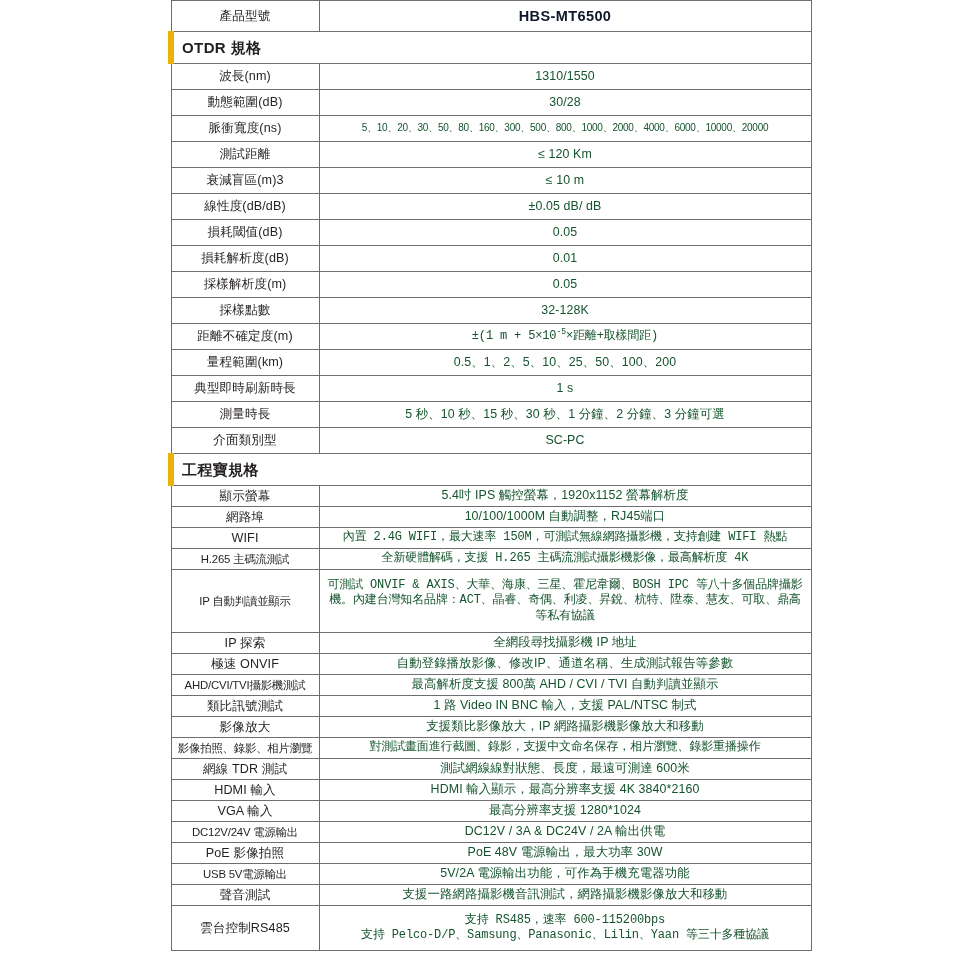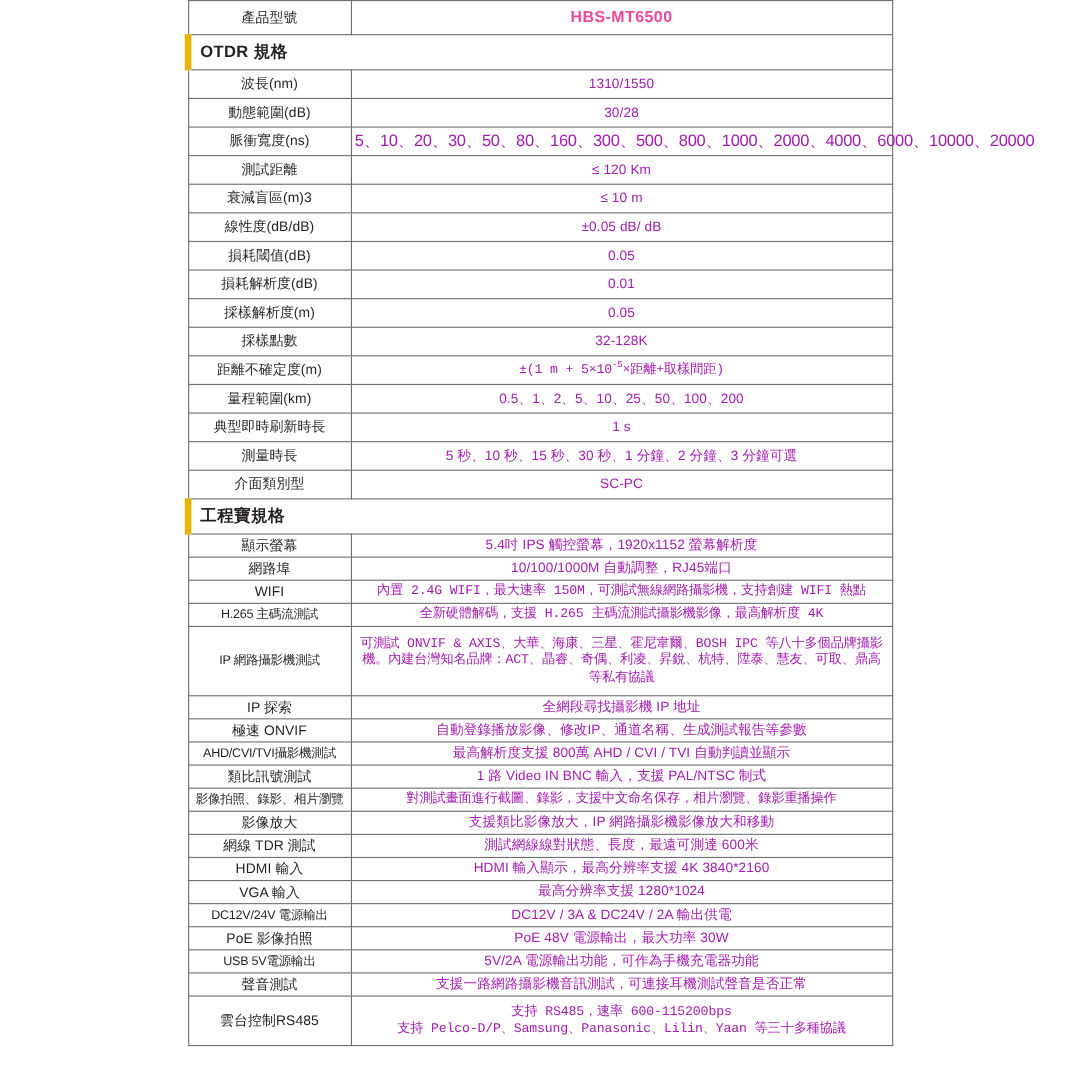--- a/index.html
+++ b/index.html
@@ -52,38 +52,38 @@
     white-space: nowrap;
   }
 
   td.label.tight {
     font-size: 11.4px;
     letter-spacing: -0.2px;
   }
 
   td.value {
     text-align: center;
-    color: #a21caf;
+    color: #14532d;
   }
 
   td.value.small {
-    font-size: 15px;
+    font-size: 10px;
     letter-spacing: -0.25px;
     white-space: nowrap;
   }
 
   td.value.narrow {
     font-size: 12px;
     letter-spacing: -0.15px;
     font-family: Liberation Mono, monospace;
   }
 
   tr.model-row td { height: 30px; }
   tr.model-row td.value {
-    color: #ec4899;
+    color: #0f172a;
     font-weight: bold;
     font-size: 14.5px;
     letter-spacing: 0.4px;
   }
 
   tr.section td {
     height: 31px;
     text-align: left;
     font-weight: bold;
     font-size: 15px;
@@ -210,21 +210,21 @@
       </tr>
       <tr class="r-eng">
         <td class="label">WIFI</td>
         <td class="value narrow">內置 2.4G WIFI，最大速率 150M，可測試無線網路攝影機，支持創建 WIFI 熱點</td>
       </tr>
       <tr class="r-eng">
         <td class="label tight">H.265 主碼流測試</td>
         <td class="value narrow">全新硬體解碼，支援 H.265 主碼流測試攝影機影像，最高解析度 4K</td>
       </tr>
       <tr class="r-tall3">
-        <td class="label tight">IP 網路攝影機測試</td>
+        <td class="label tight">IP 自動判讀並顯示</td>
         <td class="value narrow">
           <span class="multiline">
             <span class="ml-line">可測試 ONVIF &amp; AXIS、大華、海康、三星、霍尼韋爾、BOSH IPC 等八十多個品牌攝影</span>
             <span class="ml-line">機。內建台灣知名品牌：ACT、晶睿、奇偶、利凌、昇銳、杭特、陞泰、慧友、可取、鼎高</span>
             <span class="ml-line">等私有協議</span>
           </span>
         </td>
       </tr>
       <tr class="r-eng">
         <td class="label">IP 探索</td>
@@ -236,28 +236,28 @@
       </tr>
       <tr class="r-eng">
         <td class="label tight">AHD/CVI/TVI攝影機測試</td>
         <td class="value">最高解析度支援 800萬 AHD / CVI / TVI 自動判讀並顯示</td>
       </tr>
       <tr class="r-eng">
         <td class="label">類比訊號測試</td>
         <td class="value">1 路 Video IN BNC 輸入，支援 PAL/NTSC 制式</td>
       </tr>
       <tr class="r-eng">
+        <td class="label">影像放大</td>
+        <td class="value">支援類比影像放大，IP 網路攝影機影像放大和移動</td>
+      </tr>
+      <tr class="r-eng">
         <td class="label tight">影像拍照、錄影、相片瀏覽</td>
         <td class="value narrow">對測試畫面進行截圖、錄影，支援中文命名保存，相片瀏覽、錄影重播操作</td>
       </tr>
       <tr class="r-eng">
-        <td class="label">影像放大</td>
-        <td class="value">支援類比影像放大，IP 網路攝影機影像放大和移動</td>
-      </tr>
-      <tr class="r-eng">
         <td class="label">網線 TDR 測試</td>
         <td class="value">測試網線線對狀態、長度，最遠可測達 600米</td>
       </tr>
       <tr class="r-eng">
         <td class="label">HDMI 輸入</td>
         <td class="value">HDMI 輸入顯示，最高分辨率支援 4K 3840*2160</td>
       </tr>
       <tr class="r-eng">
         <td class="label">VGA 輸入</td>
         <td class="value">最高分辨率支援 1280*1024</td>
@@ -269,21 +269,21 @@
       <tr class="r-eng">
         <td class="label">PoE 影像拍照</td>
         <td class="value">PoE 48V 電源輸出，最大功率 30W</td>
       </tr>
       <tr class="r-eng">
         <td class="label tight">USB 5V電源輸出</td>
         <td class="value">5V/2A 電源輸出功能，可作為手機充電器功能</td>
       </tr>
       <tr class="r-eng">
         <td class="label">聲音測試</td>
-        <td class="value">支援一路網路攝影機音訊測試，可連接耳機測試聲音是否正常</td>
+        <td class="value">支援一路網路攝影機音訊測試，網路攝影機影像放大和移動</td>
       </tr>
       <tr class="r-tall2">
         <td class="label">雲台控制RS485</td>
         <td class="value narrow">
           <span class="multiline">
             <span class="ml-line">支持 RS485，速率 600-115200bps</span>
             <span class="ml-line">支持 Pelco-D/P、Samsung、Panasonic、Lilin、Yaan 等三十多種協議</span>
           </span>
         </td>
       </tr>

